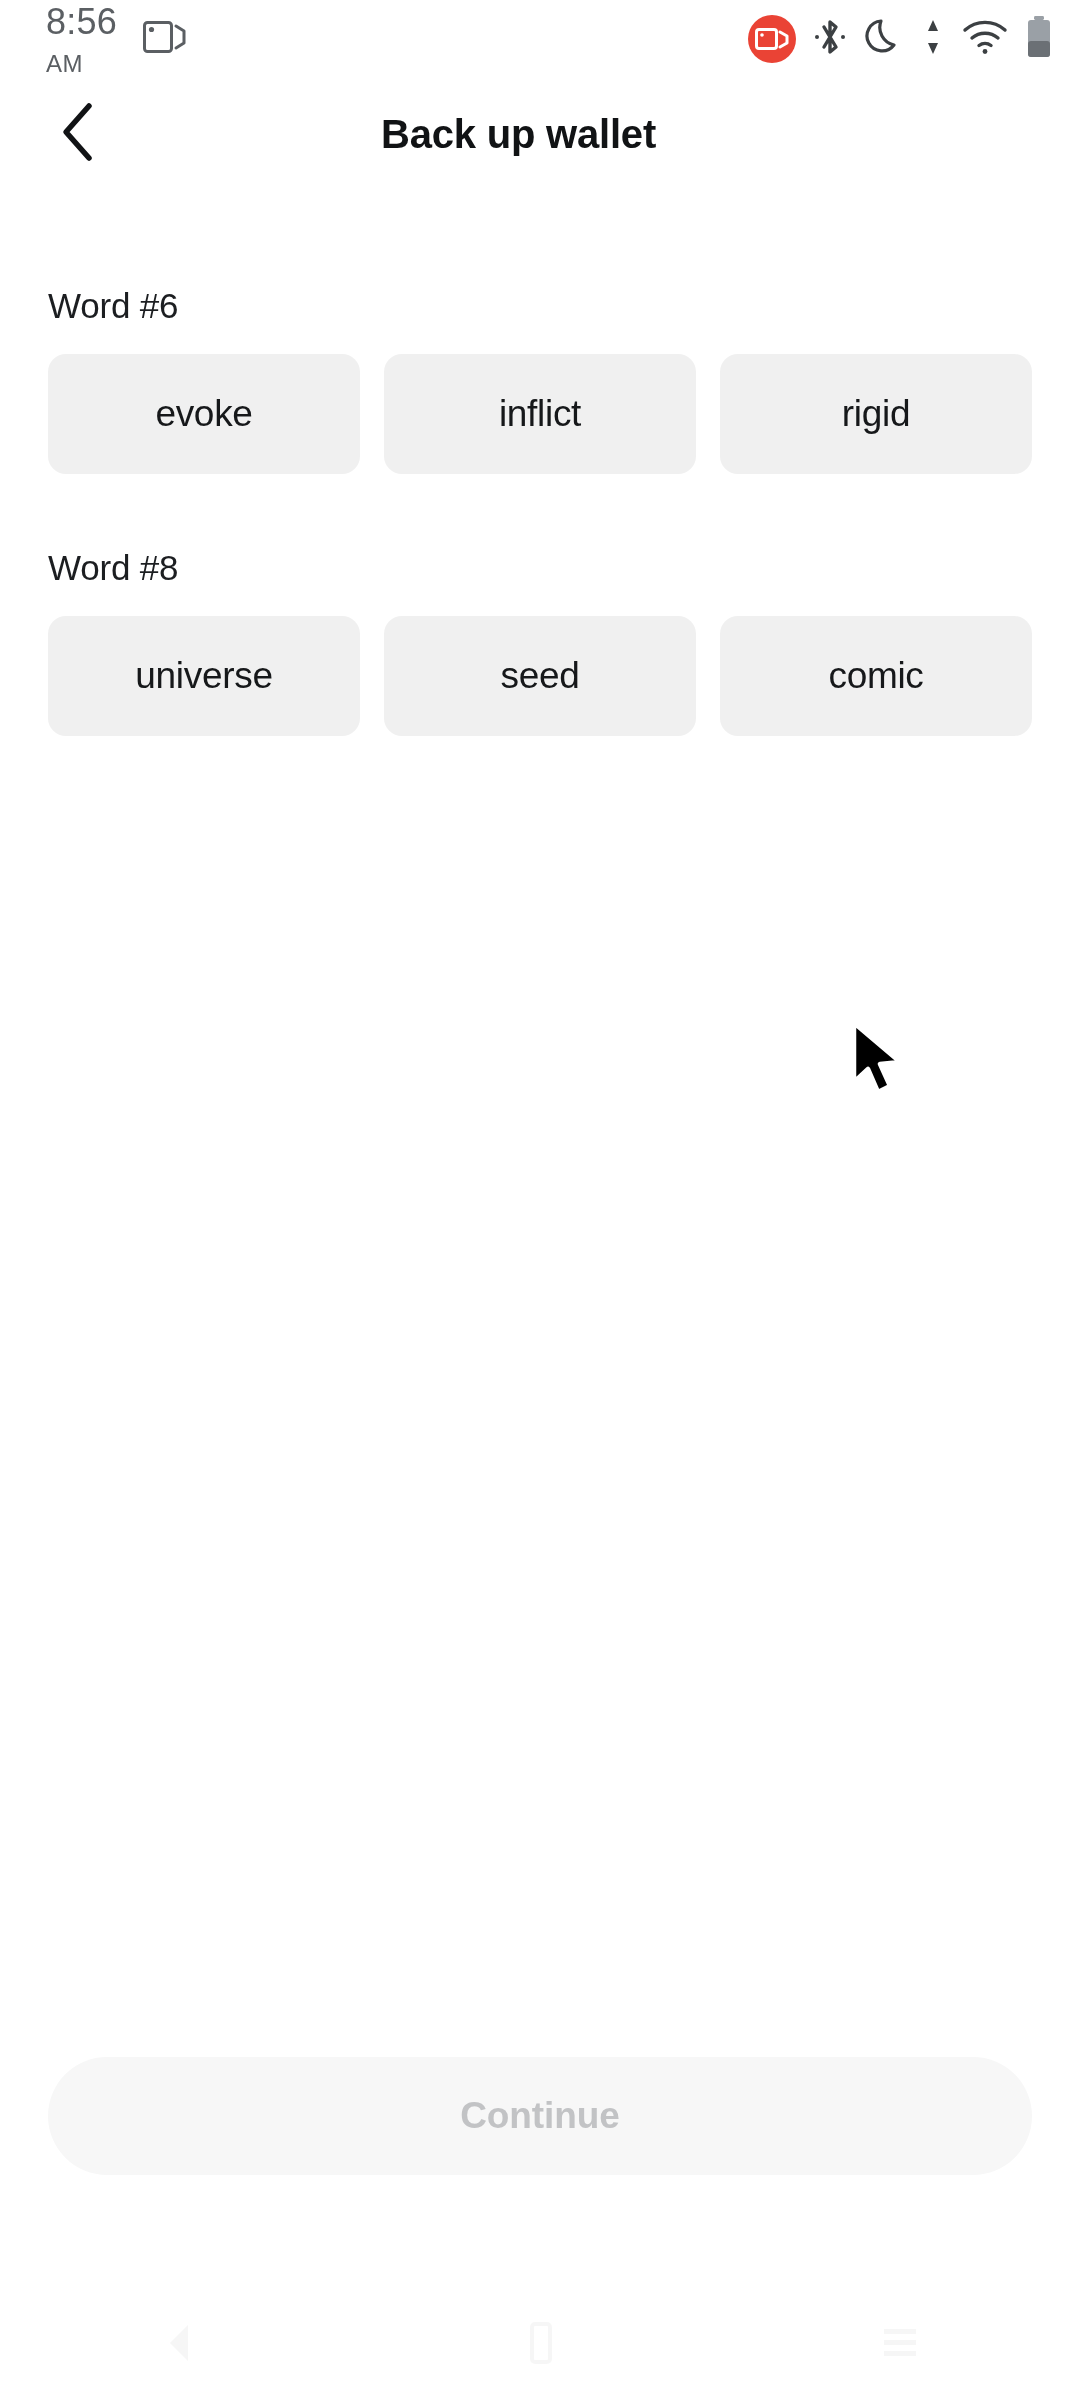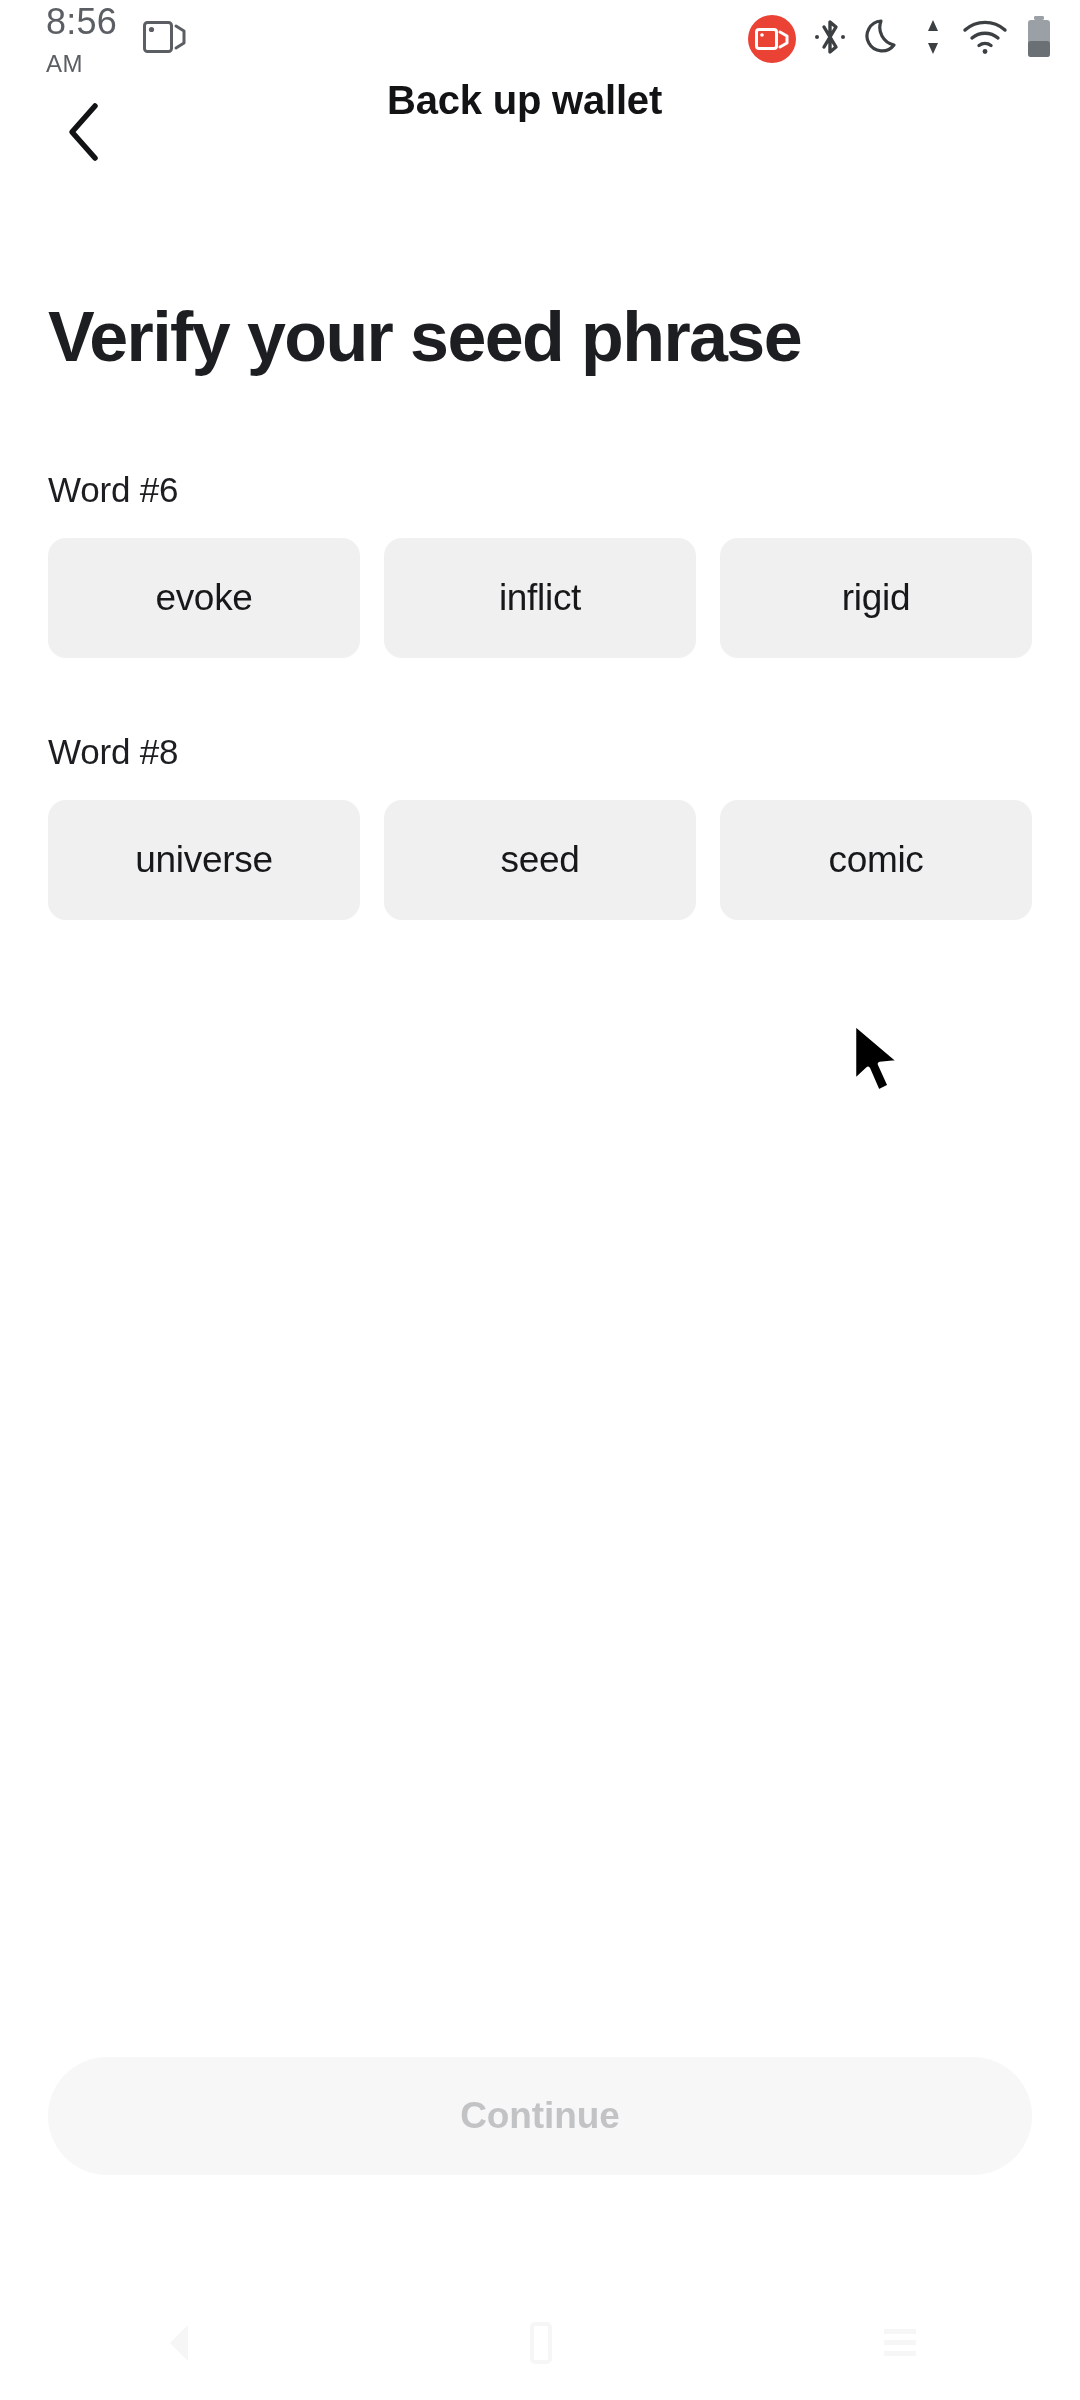--- a/index.html
+++ b/index.html
@@ -34,23 +34,23 @@
   .status-right { display:flex; align-items:center; gap:18px; }
 
   .rec-badge {
     width:48px; height:48px; border-radius:50%;
     background:#ea4335;
     display:flex; align-items:center; justify-content:center;
   }
 
   
   #app-bar {
-    position:absolute; top:78px; left:6px;
+    position:absolute; top:78px; left:0;
     width:1037px; height:112px;
-    display:flex; align-items:flex-start;
+    display:flex; align-items:center;
   }
   #back-button {
     position:absolute; left:36px; top:50%;
     transform:translateY(-50%);
     width:84px; height:84px;
     display:flex; align-items:center; justify-content:center;
     cursor:pointer;
   }
   #app-bar-title {
     width:100%; text-align:center;
@@ -197,21 +197,20 @@
         <svg width="40" height="62" viewBox="0 0 40 62">
           <path d="M31 5 L8 31 L31 57" fill="none" stroke="#111315" stroke-width="5.5" stroke-linecap="round" stroke-linejoin="round"></path>
         </svg>
       </span>
     </div>
     <div id="app-bar-title">Back up wallet</div>
   </div>
 
   <div id="content">
 
-    <h1 id="page-title">Verify your seed phrase</h1>
 
 
     <div class="word-group">
       <div class="group-label">Word #6</div>
       <div class="options-row">
         <div class="option-chip">evoke</div>
         <div class="option-chip">inflict</div>
         <div class="option-chip">rigid</div>
       </div>
     </div>

